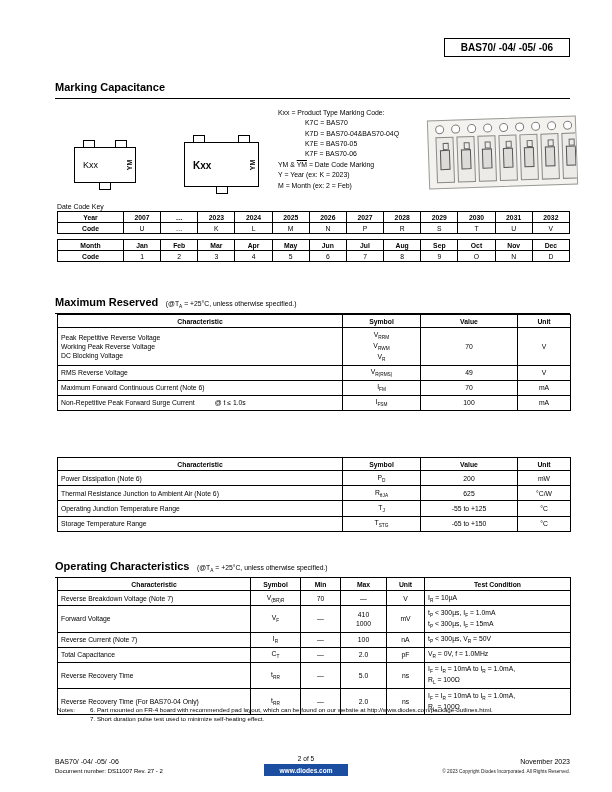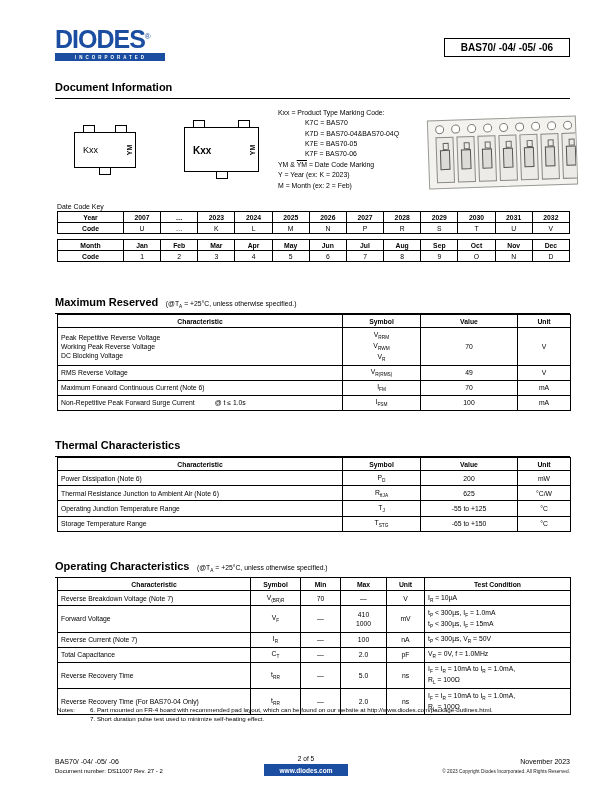--- a/index.html
+++ b/index.html
@@ -17,21 +17,21 @@
   .part-box{position:absolute;right:42px;top:38px;width:124px;height:17px;border:1.5px solid #000;
             font-weight:bold;font-size:10px;text-align:center;line-height:17px;}
 
   
   .sec{position:absolute;left:55px;width:515px;border-bottom:1.2px solid #000;padding-bottom:3px;}
   #sec-marking{top:77px;} #sec-max{top:292px;} #sec-thermal{top:435px;} #sec-elec{top:556px;}
   .sec .t{font-weight:bold;font-size:11px;display:inline;}
   .sec .st{font-size:6.8px;display:inline;margin-left:3px;}
 
   
-  .chip{position:absolute;border:1.2px solid #000;background:#fff;}
+  .chip{position:absolute;border:1.2px solid #000;background:#fff;margin-top:15px;}
   #chip1{left:74px;top:132px;width:60px;height:34px;}
   #chip2{left:184px;top:127px;width:73px;height:43px;}
   .pin{position:absolute;background:#fff;border:1.2px solid #000;width:10px;height:6px;}
   .pin.t1{top:-8px;left:8px;} .pin.t2{top:-8px;right:8px;}
   .pin.b{bottom:-8px;left:50%;transform:translateX(-50%);}
   .chip-label{position:absolute;left:8px;top:50%;transform:translateY(-50%);font-size:9px;}
   #chip2 .chip-label{font-size:10px;font-weight:bold;}
   .chip-ym{position:absolute;right:2px;top:50%;transform:translateY(-50%) rotate(180deg);
            writing-mode:vertical-rl;font-size:7px;font-weight:bold;}
   .legend{position:absolute;left:278px;top:108px;font-size:6.9px;line-height:1.5;}
@@ -76,28 +76,24 @@
   .site-bar{display:inline-block;margin-top:2px;background:#1b4da0;color:#fff;font-weight:bold;
             font-size:6.5px;padding:2.5px 16px;}
   .footer-right{position:absolute;right:42px;top:757px;text-align:right;font-size:7px;line-height:1.3;}
   .footer-right .copy{font-size:4.8px;margin-top:3px;color:#222;}
 </style>
 </head>
 <body>
 
 <div class="page">
 
-  <div class="logo">
-    <div class="logo-text"><span>DIODES</span><span class="reg">®</span></div>
-    <div class="logo-bar">INCORPORATED</div>
-  </div>
   <div class="part-box">BAS70/ -04/ -05/ -06</div>
 
   <div class="sec" id="sec-marking">
-    <span class="t">Document Information</span>
+    <span class="t">Marking Capacitance</span>
   </div>
 
   <div class="chip" id="chip1">
     <span class="pin t1"></span>
     <span class="pin t2"></span>
     <span class="pin b"></span>
     <span class="chip-label">Kxx</span>
     <span class="chip-ym">YM</span>
   </div>
   <div class="chip" id="chip2">
@@ -279,23 +275,20 @@
       <td class="left">
         <span>Non-Repetitive Peak Forward Surge Current</span><span class="cond">@ t ≤ 1.0s</span>
       </td>
       <td>I<sub>FSM</sub></td>
       <td>100</td>
       <td>mA</td>
     </tr>
   </tbody>
     </table>
 
-  <div class="sec" id="sec-thermal">
-    <span class="t">Thermal Characteristics</span>
-  </div>
 
   <table class="ctable" id="tbl-thermal">
     <colgroup>
         <col style="width:285px">
         <col style="width:78px">
         <col style="width:97px">
         <col style="width:53px">
       </colgroup>
     <tbody>
         <tr>

